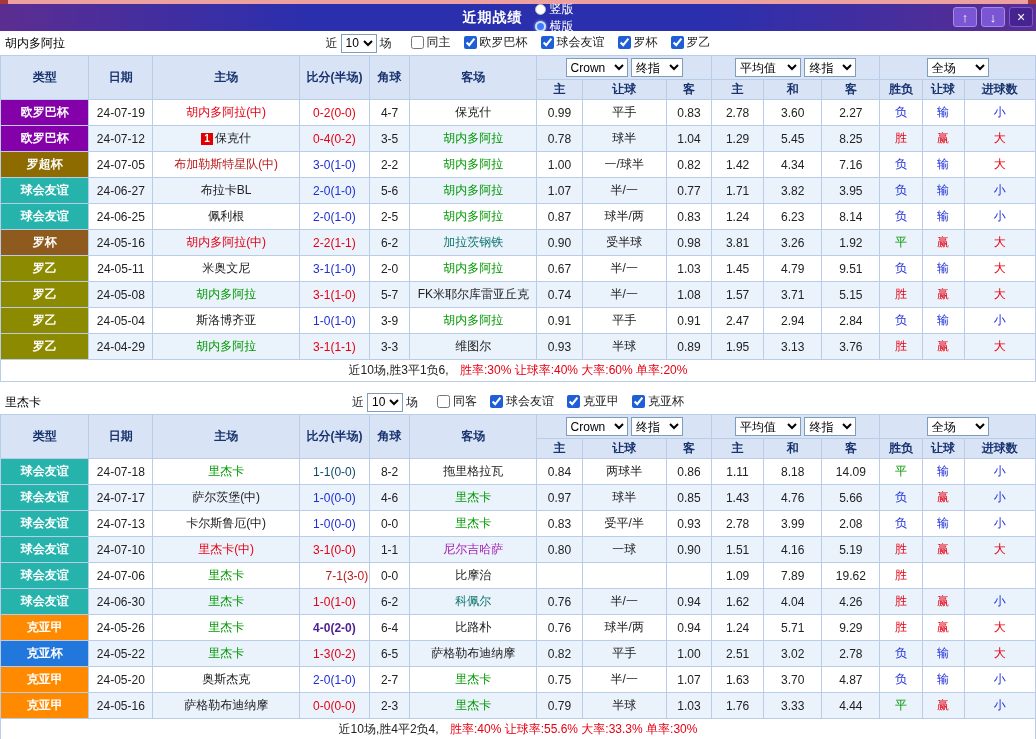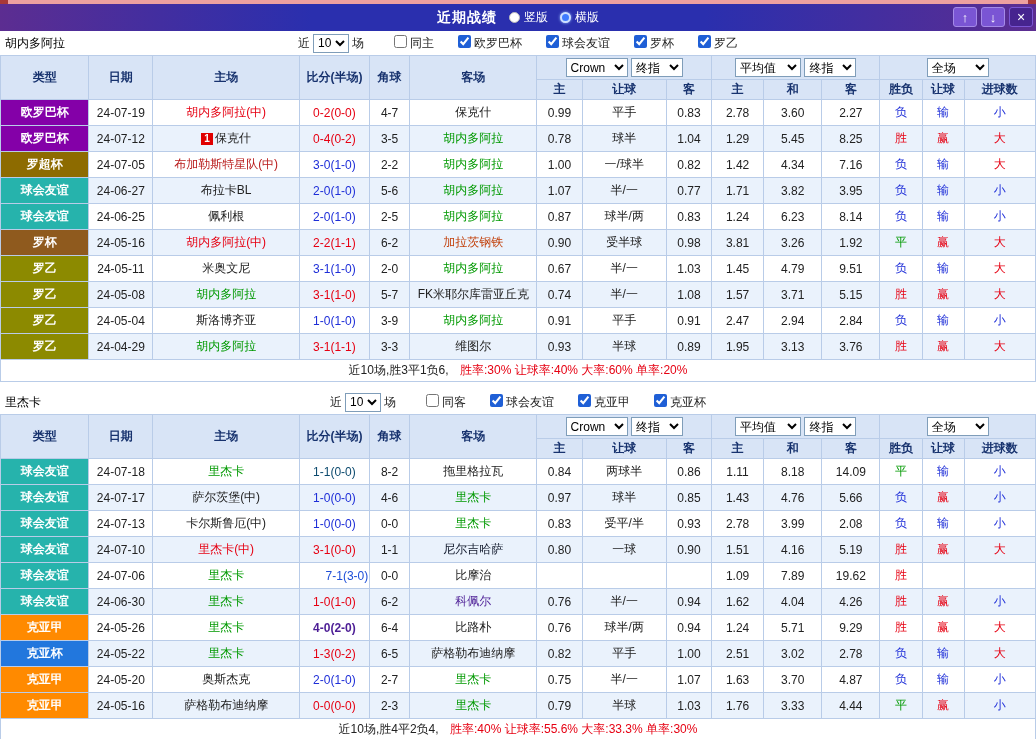--- a/index.html
+++ b/index.html
@@ -15,21 +15,21 @@
     background:linear-gradient(90deg,#a83838 0px,#a83838 8px,#eda0a0 8px,#eda0a0 calc(100% - 8px),#a83838 calc(100% - 8px));
   }
   
   .titlebar {
     height:27px;
     background:linear-gradient(90deg,#5c2d91 0%,#2a2fae 30%,#2a2fae 68%,#5c2d91 100%);
     display:flex; align-items:center; justify-content:center;
     position:relative; color:#fff;
   }
   .tb-title { font-size:14px; font-weight:bold; letter-spacing:1px; }
-  .radio-group { display:flex; align-items:center; }
+  .radio-group { display:flex; align-items:center;flex-direction:column; }
   .radio-opt { display:inline-flex; align-items:center; margin-left:12px; cursor:pointer; }
   .radio-dot { width:11px; height:11px; border-radius:50%; display:inline-block; margin-right:4px; }
   .r-off { background:#ffffff; border:1px solid #bbb; }
   .r-on  { background:#3f7bff; border:2px solid #cfe0ff; box-shadow:0 0 3px #9cc2ff; }
   .tb-buttons { position:absolute; right:3px; top:3px; display:flex; gap:4px; }
   .tb-btn {
     width:24px; height:20px; border-radius:3px;
     background:#7a55d4; border:1px solid #a58ae8;
     color:#fff; font-size:13px; line-height:17px; text-align:center;
     padding:0; cursor:pointer; font-family:inherit;
@@ -40,21 +40,21 @@
     height:24px; background:#fff; position:relative;
     display:flex; align-items:center;
   }
   .team-label { position:absolute; left:5px; color:#000; }
   .filter-center { margin:0 auto; display:flex; align-items:center; }
   .filter-center > span { margin:0 3px; }
   select {
     height:19px; font-size:12px; font-family:inherit;
     border:1px solid #7f9db9; background:#fff; vertical-align:middle;
   }
-  .cb { display:inline-flex; align-items:flex-start; margin-left:24px; cursor:pointer; }
+  .cb { display:inline-flex; align-items:center; margin-left:13px; cursor:pointer; }
   .cb input { width:13px; height:13px; margin:0 3px 0 0; accent-color:#1f5fd6; }
   
   table { border-collapse:collapse; table-layout:fixed; width:1036px; }
   th, td {
     border:1px solid #b9cce8; padding:0; text-align:center;
     overflow:hidden; white-space:nowrap;
   }
   thead th { background:#d8e4f6; color:#17326e; font-weight:bold; }
   .h-top th { height:24px; }
   .h-sub th { height:20px; }
@@ -257,21 +257,21 @@
           <td data-name="result-wdl" style="color: rgb(30, 46, 216);">负</td>
           <td data-name="result-handicap" style="color: rgb(30, 46, 216);">输</td>
           <td data-name="result-goals" style="color: rgb(30, 46, 216);">小</td>
         </tr>
         <tr data-name="match-row">
           <td data-name="league-badge" style="background: rgb(143, 90, 30);">罗杯</td>
           <td data-name="date-cell">24-05-16</td>
           <td data-name="home-cell"><span data-name="home-team" style="color: rgb(230, 0, 18);">胡内多阿拉(中)</span></td>
           <td data-name="score-cell" style="color: rgb(230, 0, 18);">2-2(1-1)</td>
           <td data-name="corner-cell">6-2</td>
-          <td data-name="away-cell"><span data-name="away-team" style="color: #c2410c;">加拉茨钢铁</span></td>
+          <td data-name="away-cell"><span data-name="away-team" style="color: #0f766e;">加拉茨钢铁</span></td>
           <td data-name="odds-home">0.90</td>
           <td data-name="odds-handicap">受半球</td>
           <td data-name="odds-away">0.98</td>
           <td data-name="avg-home">3.81</td>
           <td data-name="avg-draw">3.26</td>
           <td data-name="avg-away">1.92</td>
           <td data-name="result-wdl" style="color: rgb(0, 153, 0);">平</td>
           <td data-name="result-handicap" style="color: rgb(230, 0, 18);">赢</td>
           <td data-name="result-goals" style="color: rgb(230, 0, 18);">大</td>
         </tr>
@@ -474,55 +474,55 @@
           <td data-name="result-wdl" style="color: rgb(30, 46, 216);">负</td>
           <td data-name="result-handicap" style="color: rgb(30, 46, 216);">输</td>
           <td data-name="result-goals" style="color: rgb(30, 46, 216);">小</td>
         </tr>
         <tr data-name="match-row">
           <td data-name="league-badge" style="background: rgb(38, 179, 172);">球会友谊</td>
           <td data-name="date-cell">24-07-10</td>
           <td data-name="home-cell"><span data-name="home-team" style="color: rgb(230, 0, 18);">里杰卡(中)</span></td>
           <td data-name="score-cell" style="color: rgb(230, 0, 18);">3-1(0-0)</td>
           <td data-name="corner-cell">1-1</td>
-          <td data-name="away-cell"><span data-name="away-team" style="color: #0f172a;">尼尔吉哈萨</span></td>
+          <td data-name="away-cell"><span data-name="away-team" style="color: #a21caf;">尼尔吉哈萨</span></td>
           <td data-name="odds-home">0.80</td>
           <td data-name="odds-handicap">一球</td>
           <td data-name="odds-away">0.90</td>
           <td data-name="avg-home">1.51</td>
           <td data-name="avg-draw">4.16</td>
           <td data-name="avg-away">5.19</td>
           <td data-name="result-wdl" style="color: rgb(230, 0, 18);">胜</td>
           <td data-name="result-handicap" style="color: rgb(230, 0, 18);">赢</td>
           <td data-name="result-goals" style="color: rgb(230, 0, 18);">大</td>
         </tr>
         <tr data-name="match-row">
           <td data-name="league-badge" style="background: rgb(38, 179, 172);">球会友谊</td>
           <td data-name="date-cell">24-07-06</td>
           <td data-name="home-cell"><span data-name="home-team" style="color: rgb(0, 153, 0);">里杰卡</span></td>
-          <td data-name="score-cell" style="color: #1d4ed8; padding-left: 25px;">7-1(3-0)</td>
+          <td data-name="score-cell" style="color: #b91c1c; padding-left: 25px;">7-1(3-0)</td>
           <td data-name="corner-cell">0-0</td>
           <td data-name="away-cell"><span data-name="away-team" style="color: rgb(34, 34, 34);">比摩治</span></td>
           <td data-name="odds-home"></td>
           <td data-name="odds-handicap"></td>
           <td data-name="odds-away"></td>
           <td data-name="avg-home">1.09</td>
           <td data-name="avg-draw">7.89</td>
           <td data-name="avg-away">19.62</td>
           <td data-name="result-wdl" style="color: rgb(230, 0, 18);">胜</td>
           <td data-name="result-handicap" style="color: rgb(34, 34, 34);"></td>
           <td data-name="result-goals" style="color: rgb(34, 34, 34);"></td>
         </tr>
         <tr data-name="match-row">
           <td data-name="league-badge" style="background: rgb(38, 179, 172);">球会友谊</td>
           <td data-name="date-cell">24-06-30</td>
           <td data-name="home-cell"><span data-name="home-team" style="color: rgb(0, 153, 0);">里杰卡</span></td>
           <td data-name="score-cell" style="color: rgb(230, 0, 18);">1-0(1-0)</td>
           <td data-name="corner-cell">6-2</td>
-          <td data-name="away-cell"><span data-name="away-team" style="color: #4c1d95;">科佩尔</span></td>
+          <td data-name="away-cell"><span data-name="away-team" style="color: #0f766e;">科佩尔</span></td>
           <td data-name="odds-home">0.76</td>
           <td data-name="odds-handicap">半/一</td>
           <td data-name="odds-away">0.94</td>
           <td data-name="avg-home">1.62</td>
           <td data-name="avg-draw">4.04</td>
           <td data-name="avg-away">4.26</td>
           <td data-name="result-wdl" style="color: rgb(230, 0, 18);">胜</td>
           <td data-name="result-handicap" style="color: rgb(230, 0, 18);">赢</td>
           <td data-name="result-goals" style="color: rgb(30, 46, 216);">小</td>
         </tr>

